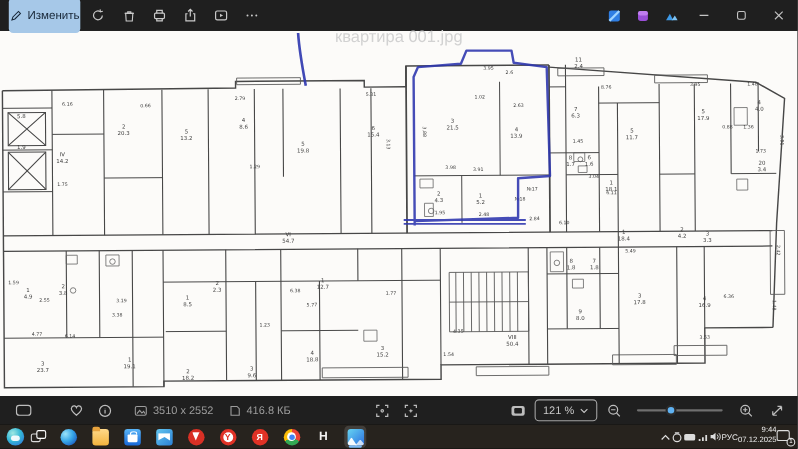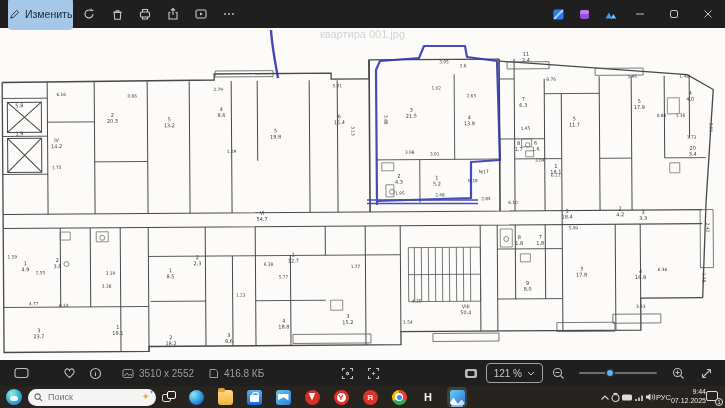--- a/index.html
+++ b/index.html
@@ -11,21 +11,21 @@
   .titlebar { position:absolute; top:0; left:0; right:0; height:28px;
     background:#1f1f1f; display:flex; align-items:center; color:#cfcfcf; z-index:10; }
   .tb-left { display:flex; align-items:center; gap:4px; padding-left:8px; }
   .edit-btn { display:flex; align-items:center; gap:5px; background:#a6c8e8;
     color:#172637; border-radius:4px; height:32px; padding:0 1px;
     font-size:10.5px; cursor:pointer;text-align:right; }
   .tb-ic { width:24px; height:22px; display:flex; align-items:center;
     justify-content:center; border-radius:4px; cursor:pointer; }
   .tb-ic svg { stroke:#c9c9c9; fill:none; stroke-width:1.1; }
   .tb-title { position:absolute; left:0; right:0; text-align:center;
-    font-size:11px; color:#d2d2d2; pointer-events:none;margin-top:39px; }
+    font-size:15px; color:#d2d2d2; pointer-events:none;margin-top:39px; }
   .tb-right { position:absolute; right:0; top:0; height:28px; display:flex;
     align-items:center; }
   .mini-app { width:26px; height:22px; display:flex; align-items:center;
     justify-content:center; cursor:pointer; }
   .winctl { width:34px; height:28px; display:flex; align-items:center;
     justify-content:center; color:#c4c4c4; font-size:11px; cursor:pointer; }
   .winctl svg { stroke:#c4c4c4; fill:none; stroke-width:1; }
 
   
   .viewer { position:absolute; top:28px; left:0; width:725px; height:332px;
@@ -496,28 +496,20 @@
         <svg width="13" height="13" viewBox="0 0 13 13">
           <path d="M2.5 10.5 L10.5 2.5 M10.5 2.5 H6.8 M10.5 2.5 V6.2 M2.5 10.5 H6.2 M2.5 10.5 V6.8"></path>
         </svg>
       </div>
     </div>
   </div>
 
   <div class="taskbar">
     <div class="task-left">
       <div class="widgets"></div>
-      <div class="searchpill">
-        <svg width="9" height="9" viewBox="0 0 10 10" stroke="#666" fill="none" stroke-width="1.2">
-          <circle cx="4" cy="4" r="3"></circle>
-            <path d="M6.3 6.3 L9 9"></path>
-        </svg>
-        <input type="text" placeholder="Поиск" style="">
-        <span class="sparkles">✦<i>✦</i></span>
-      </div>
       <div class="taskview">
           <i></i>
           <i></i>
         </div>
     </div>
     <div class="task-apps">
       <div class="app">
           <div class="ico16 edge"></div>
         </div>
       <div class="app">

